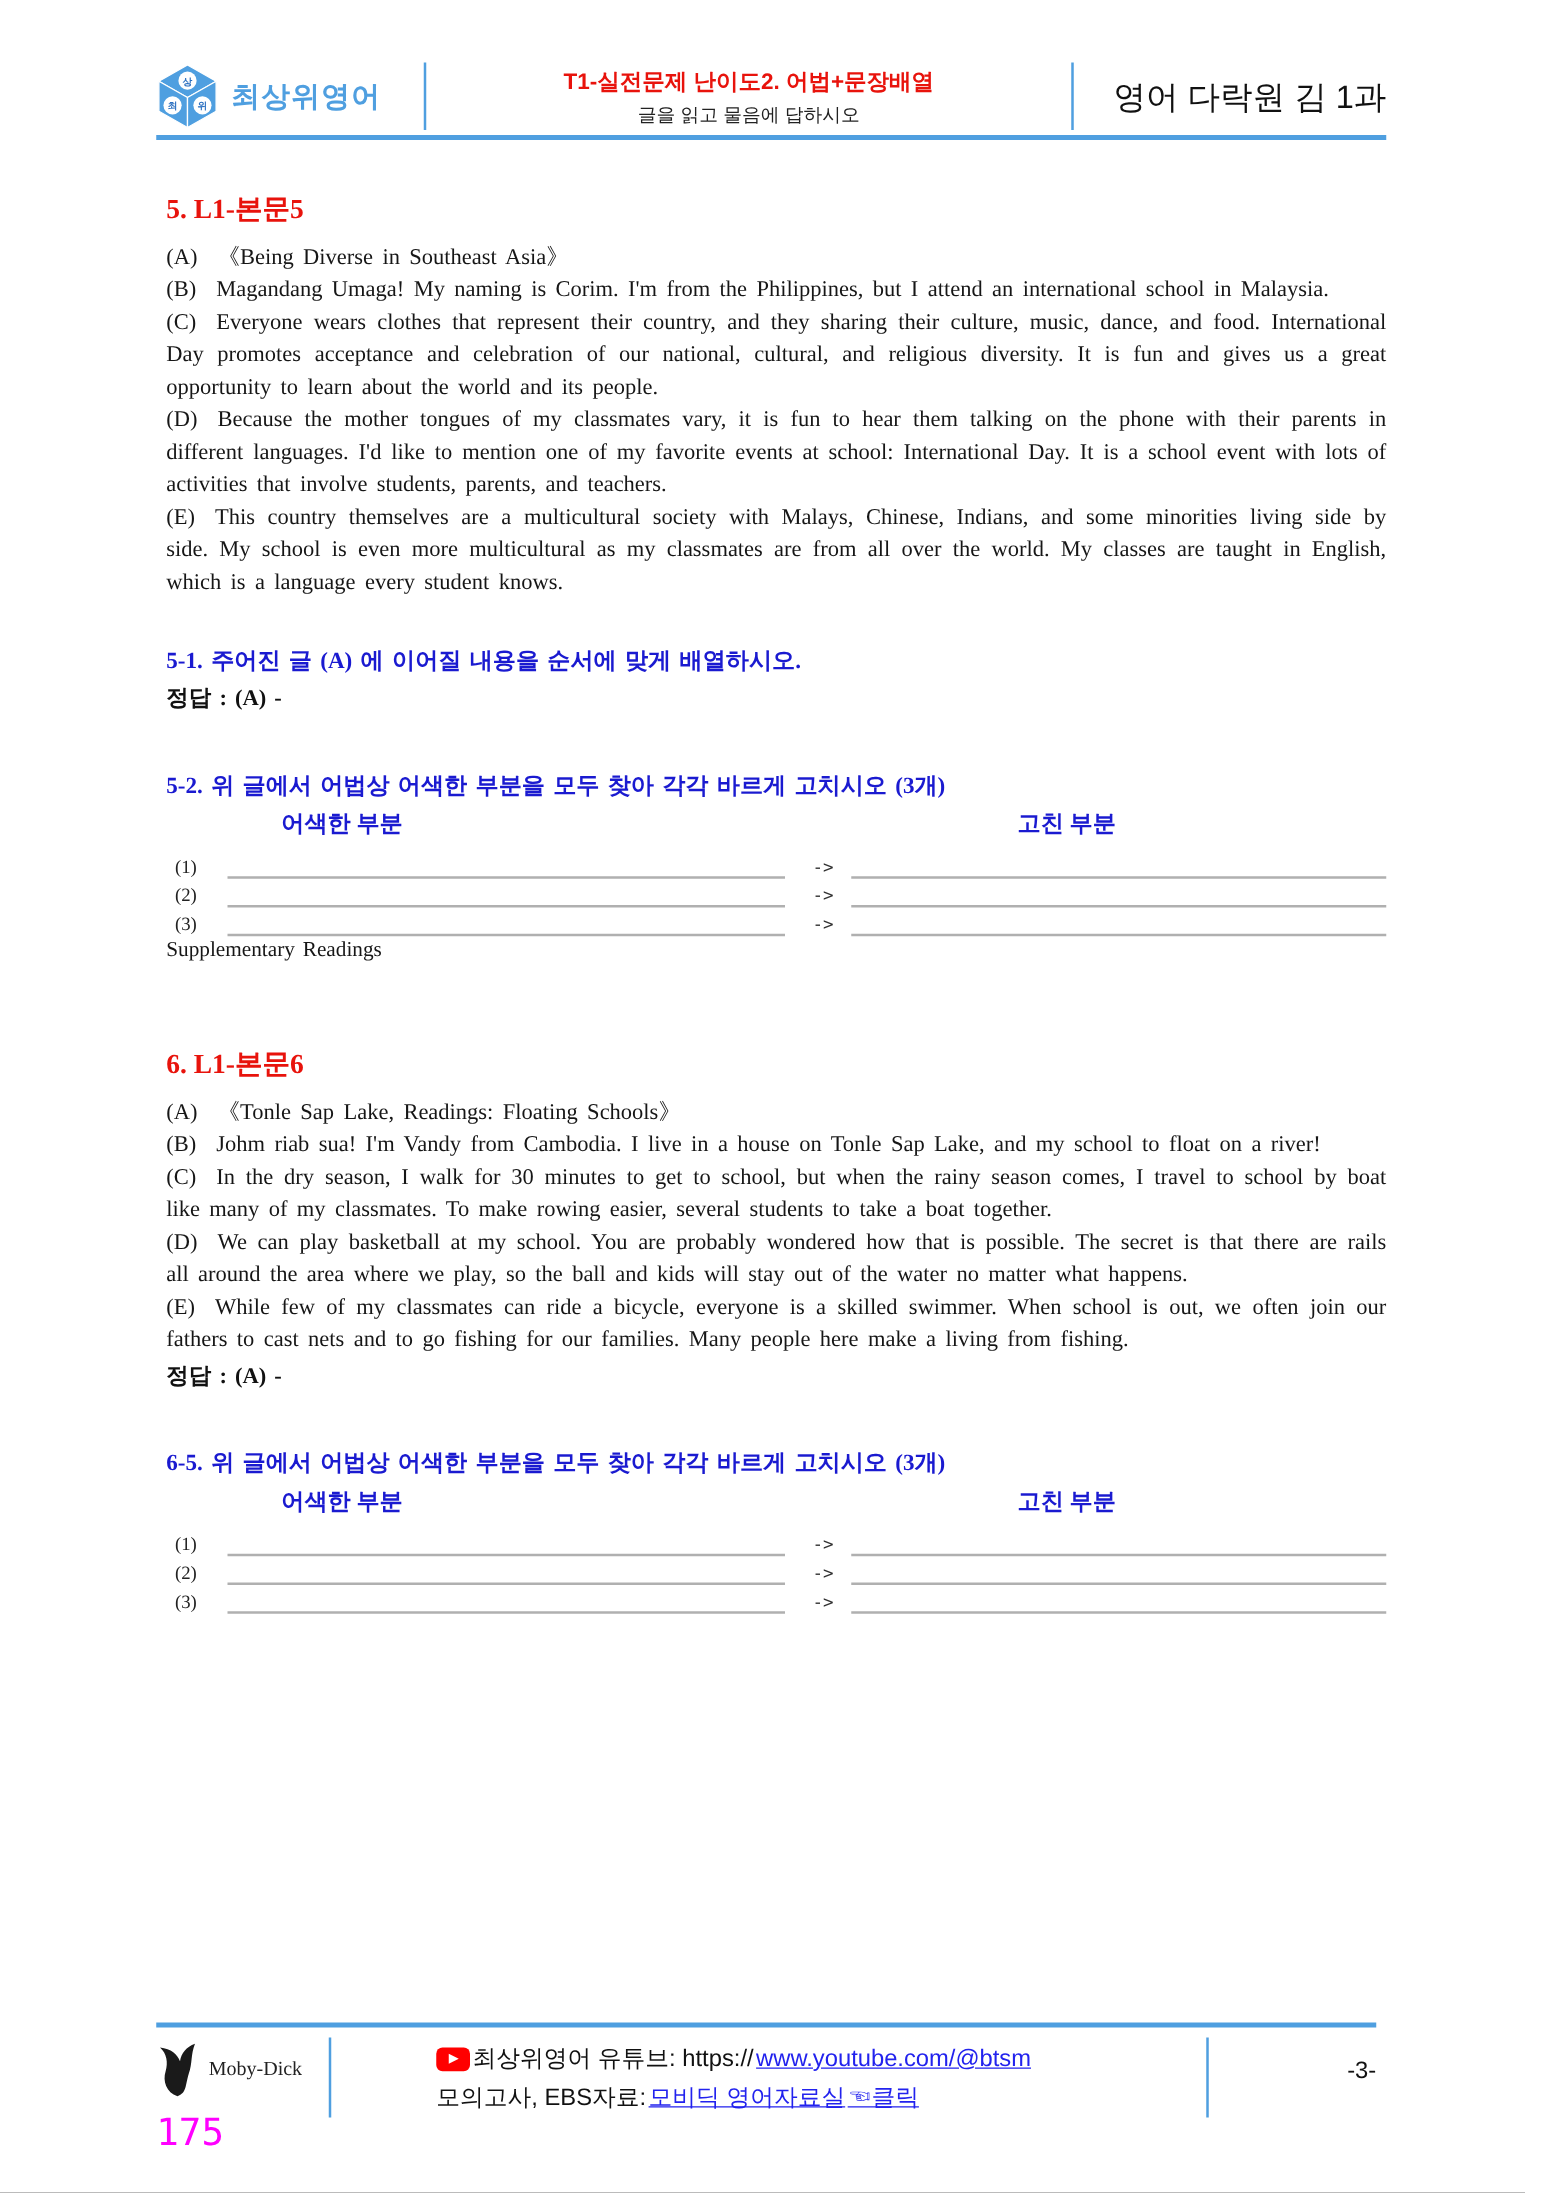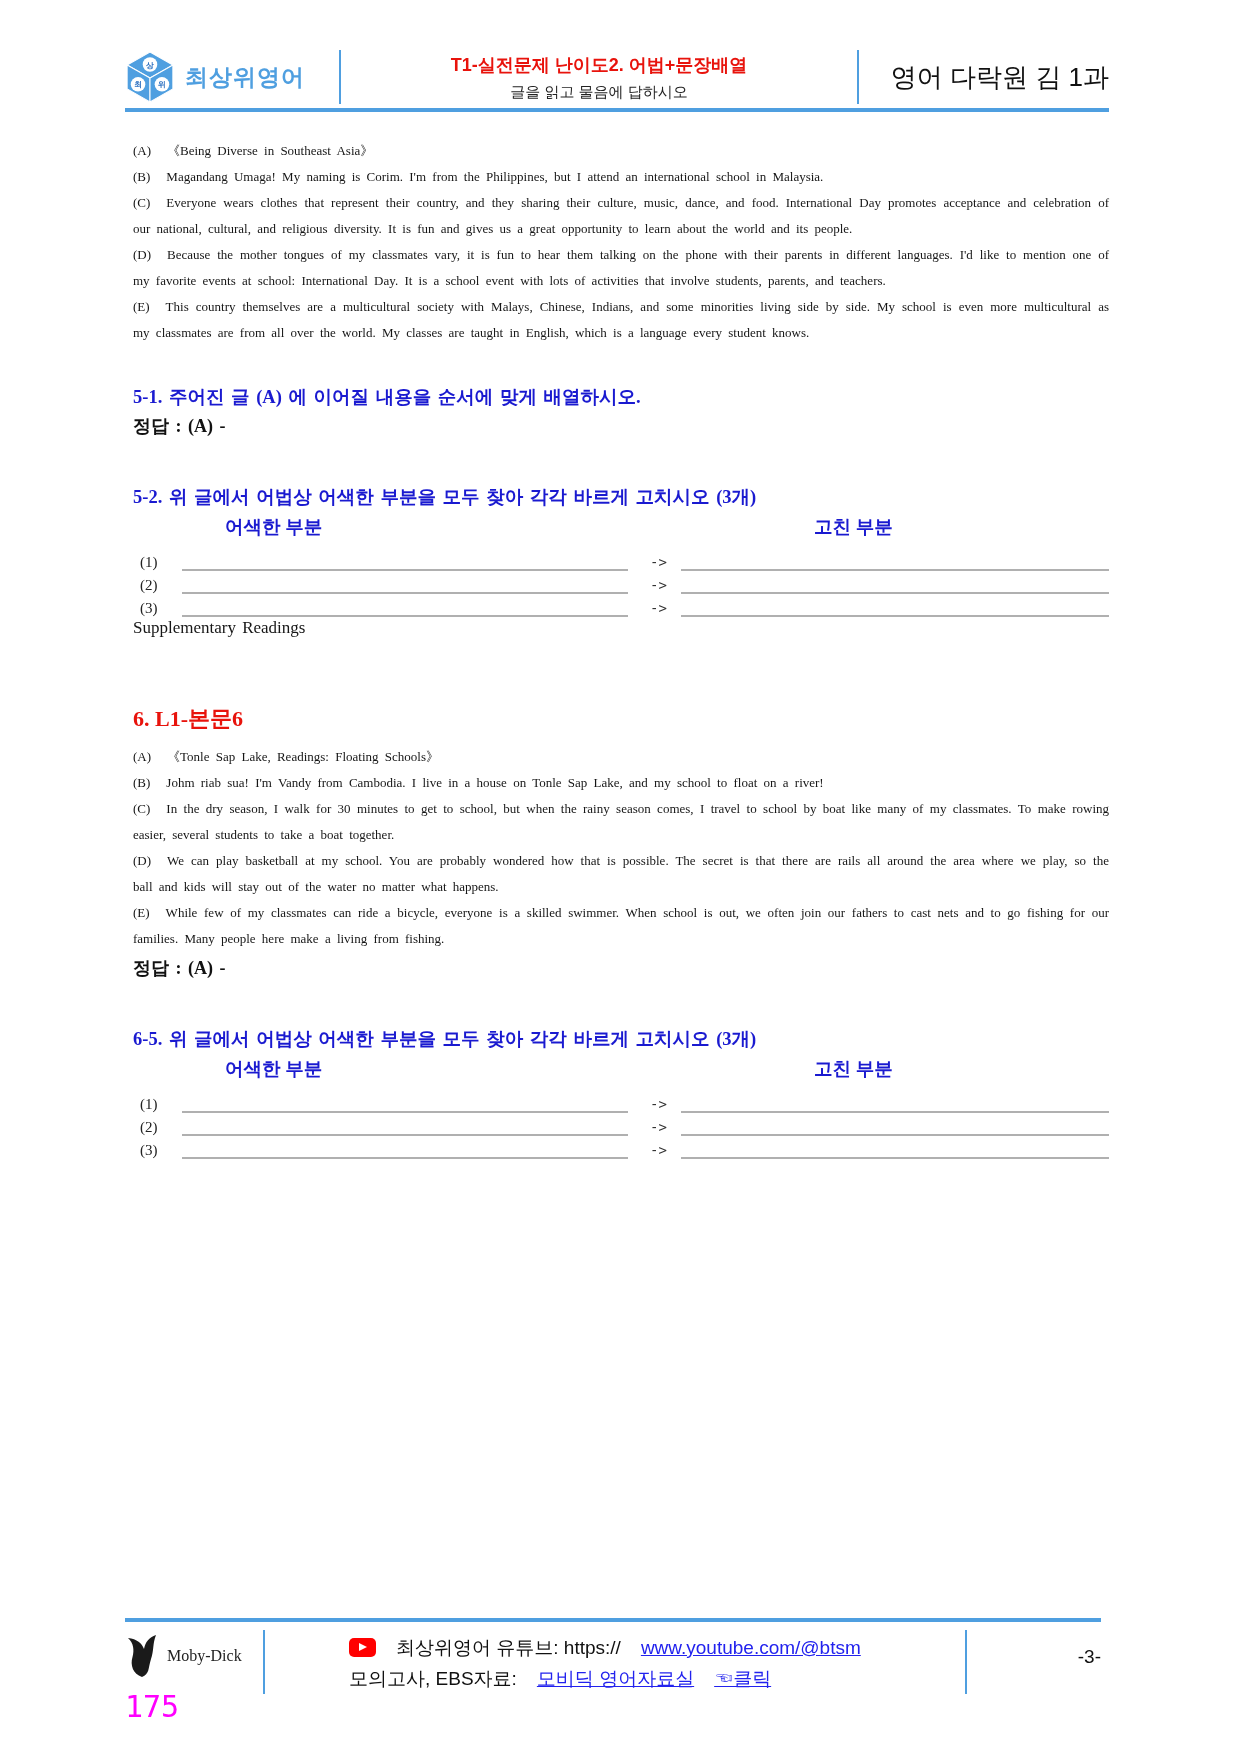--- a/index.html
+++ b/index.html
@@ -52,21 +52,21 @@
   
   .content{
     position:absolute;left:133px;top:138px;width:976px;
   }
   .section-title{
     color:var(--heading_red);font-weight:bold;font-size:22px;
     margin:14px 0 10px 0;
   }
   .sec6 .section-title{margin-top:66px;}
   .para{
-    font-size:13px;line-height:26px;text-align:justify;
+    font-size:18px;line-height:26px;text-align:justify;
     word-spacing:3px;color:#161616;
   }
   .para .plabel{margin-right:16px;}
   .q-head{
     color:var(--question_blue);font-weight:bold;font-size:18.5px;
     margin-top:38px;line-height:26px;word-spacing:2px;
   }
   .answer-line{
     font-size:18px;font-weight:bold;color:#111;line-height:28px;margin-top:2px;
     word-spacing:2px;
@@ -111,21 +111,21 @@
   .moby-name{font-family:"Liberation Serif", serif;font-size:16px;color:#222;}
   .watermark{
     font-family:"DejaVu Sans Mono", monospace;
     color:var(--watermark_pink);font-size:30px;line-height:30px;margin-top:14px;
   }
   .fdiv{width:2px;height:64px;background:var(--accent_blue);flex:0 0 auto;}
   .footer-center{
     padding:2px 0 0 44px;font-size:19px;color:#111;line-height:31px;
     flex:0 0 auto;width:700px;
   }
-  .footer-center .frow{display:flex;align-items:center;gap:20px;padding-left:40px;}
+  .footer-center .frow{display:flex;align-items:center;gap:2px;padding-left:40px;}
   .yt-icon{
     display:inline-block;width:27px;height:19px;background:#f00;border-radius:5px;
     position:relative;flex:0 0 auto;
   }
   .yt-icon::before{
     content:"";position:absolute;left:10px;top:5px;
     border-left:8px solid #fff;border-top:4.5px solid transparent;border-bottom:4.5px solid transparent;
   }
   a.flink{color:var(--link_blue);text-decoration:underline;}
   .footer-right{
@@ -160,20 +160,21 @@
       <div class="line2">글을 읽고 물음에 답하시오</div>
     </div>
     <div class="vdiv"></div>
     <div class="header-right">영어 다락원 김 1과</div>
   </div>
   <div class="header-rule"></div>
 
   <div class="content">
 
     <div class="section sec5">
+      <div class="section-title">5. L1-본문5</div>
       <p class="para"><span class="plabel">(A)</span><span>《Being Diverse in Southeast Asia》</span></p>
       <p class="para"><span class="plabel">(B)</span><span>Magandang Umaga! My naming is Corim.  I'm from the Philippines, but I attend an international school in Malaysia.</span></p>
       <p class="para"><span class="plabel">(C)</span><span>Everyone wears clothes that represent their country, and they sharing their culture, music, dance, and food.  International Day promotes acceptance and celebration of our national, cultural, and religious diversity.  It is fun and gives us a great opportunity to learn about the world and its people.</span></p>
       <p class="para"><span class="plabel">(D)</span><span>Because the mother tongues of my classmates vary, it is fun to hear them talking on the phone with their parents in different languages.  I'd like to mention one of my favorite events at school: International Day.  It is a school event with lots of activities that involve students, parents, and teachers.</span></p>
       <p class="para"><span class="plabel">(E)</span><span>This country themselves are a multicultural society with Malays, Chinese, Indians, and some minorities living side by side.  My school is even more multicultural as my classmates are from all over the world.  My classes are taught in English, which is a language every student knows.</span></p>
 
       <div class="q-head"><span>5-1.</span> <span>주어진 글 (A) 에 이어질 내용을 순서에 맞게 배열하시오.</span></div>
       <div class="answer-line">정답 : (A) -</div>
 
       <div class="q-head q2-head"><span>5-2.</span> <span>위 글에서 어법상 어색한 부분을 모두 찾아 각각 바르게 고치시오 (3개)</span></div>

